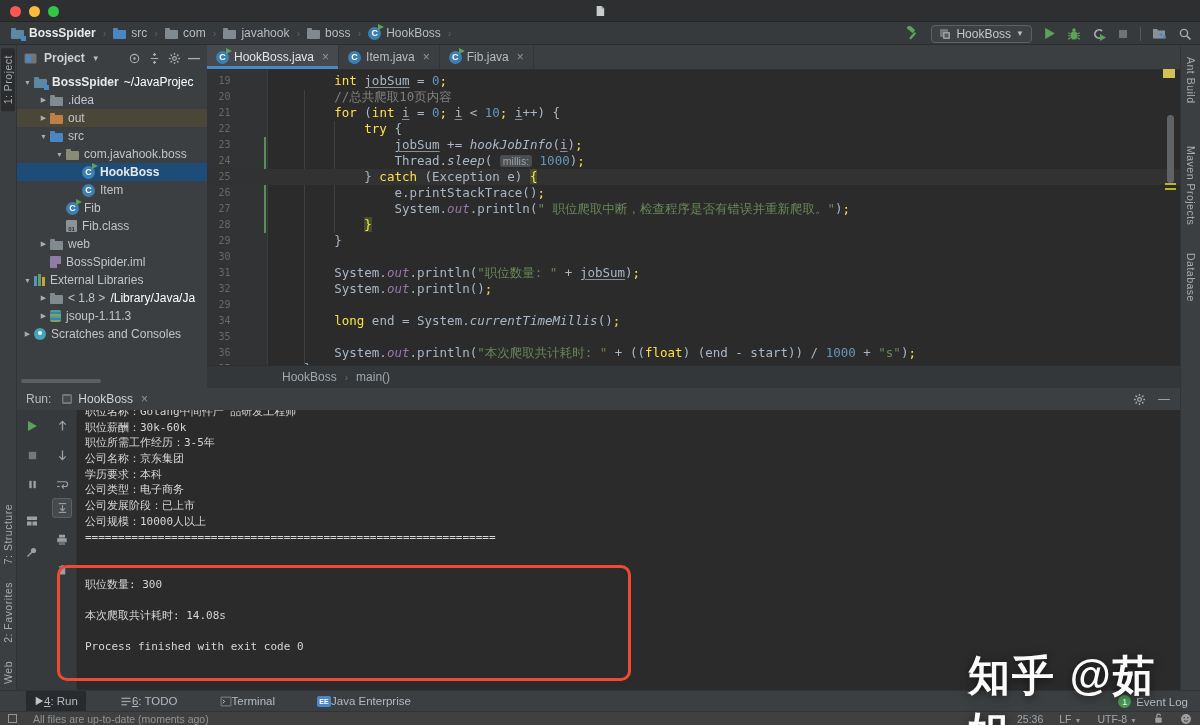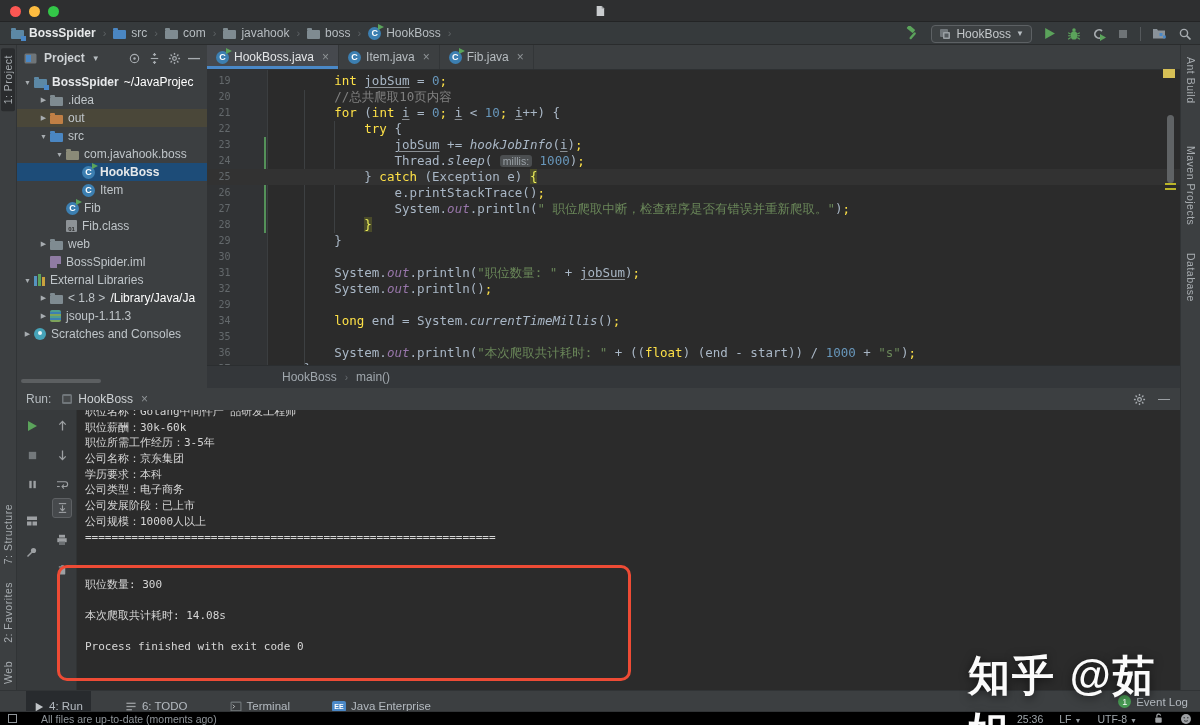--- a/index.html
+++ b/index.html
@@ -99,28 +99,28 @@
   #console { position:absolute; left:60px; top:0; right:0; bottom:0; padding:16px 0 0 8px; z-index:0;
              font-family:"DejaVu Sans Mono", monospace; font-size:11px; line-height:15.7px; color:#d6d6d6; }
   .console-line { white-space:pre; height:15.7px; }
   .annotation-box { position:absolute; left:40px; top:177px; width:574px; height:116px;
                     border:3px solid #ee4b35; border-radius:10px; z-index:2; }
 
   
   .bottom-bar { position:absolute; left:0; top:690px; width:1200px; height:21px; background:#3c3f41;
                 border-top:1px solid #313436; display:flex; align-items:center; padding-left:26px; gap:28px;
                 font-size:11.5px; color:#b4bac0; }
-  .tw-item { display:flex; align-items:flex-end; gap:5px; height:21px; padding:0 8px; }
+  .tw-item { display:flex; align-items:center; height:21px; padding:0 8px; }
   .tw-item.active { background:#282b2e; }
   .event-log { position:absolute; right:12px; top:0; height:21px; display:flex; align-items:center; gap:5px; }
   .ev-badge { width:13px; height:13px; border-radius:50%; background:#499C54; color:#fff;
               font-size:9px; display:flex; align-items:center; justify-content:center; }
-  .status-bar { position:absolute; left:0; top:711px; width:1200px; height:14px; background:#000000;
+  .status-bar { position:absolute; left:0; top:711px; width:1200px; height:14px; background:#404040;
                 border-top:1px solid #313436; display:flex; align-items:center; padding:0 8px;
-                font-size:10.5px; color:#8f959a; gap:24px; }
+                font-size:10.5px; color:#8f959a; gap:16px; }
   .sb-right { margin-left:auto; display:flex; align-items:center; gap:16px; color:#9fa6ab; }
   .sb-box { width:9px; height:9px; border:1px solid #8f959a; }
   .mini-caret { font-size:7px; color:#8f959a; }
 
   
   .watermark { position:absolute; left:968px; top:648px; font-size:42px; font-weight:bold; color:#fbfbfb;
                letter-spacing:2px; z-index:10; text-shadow:0 2px 10px rgba(0,0,0,.6); }
 
   
   .icn { display:inline-flex; align-items:center; justify-content:center; flex:none; }

